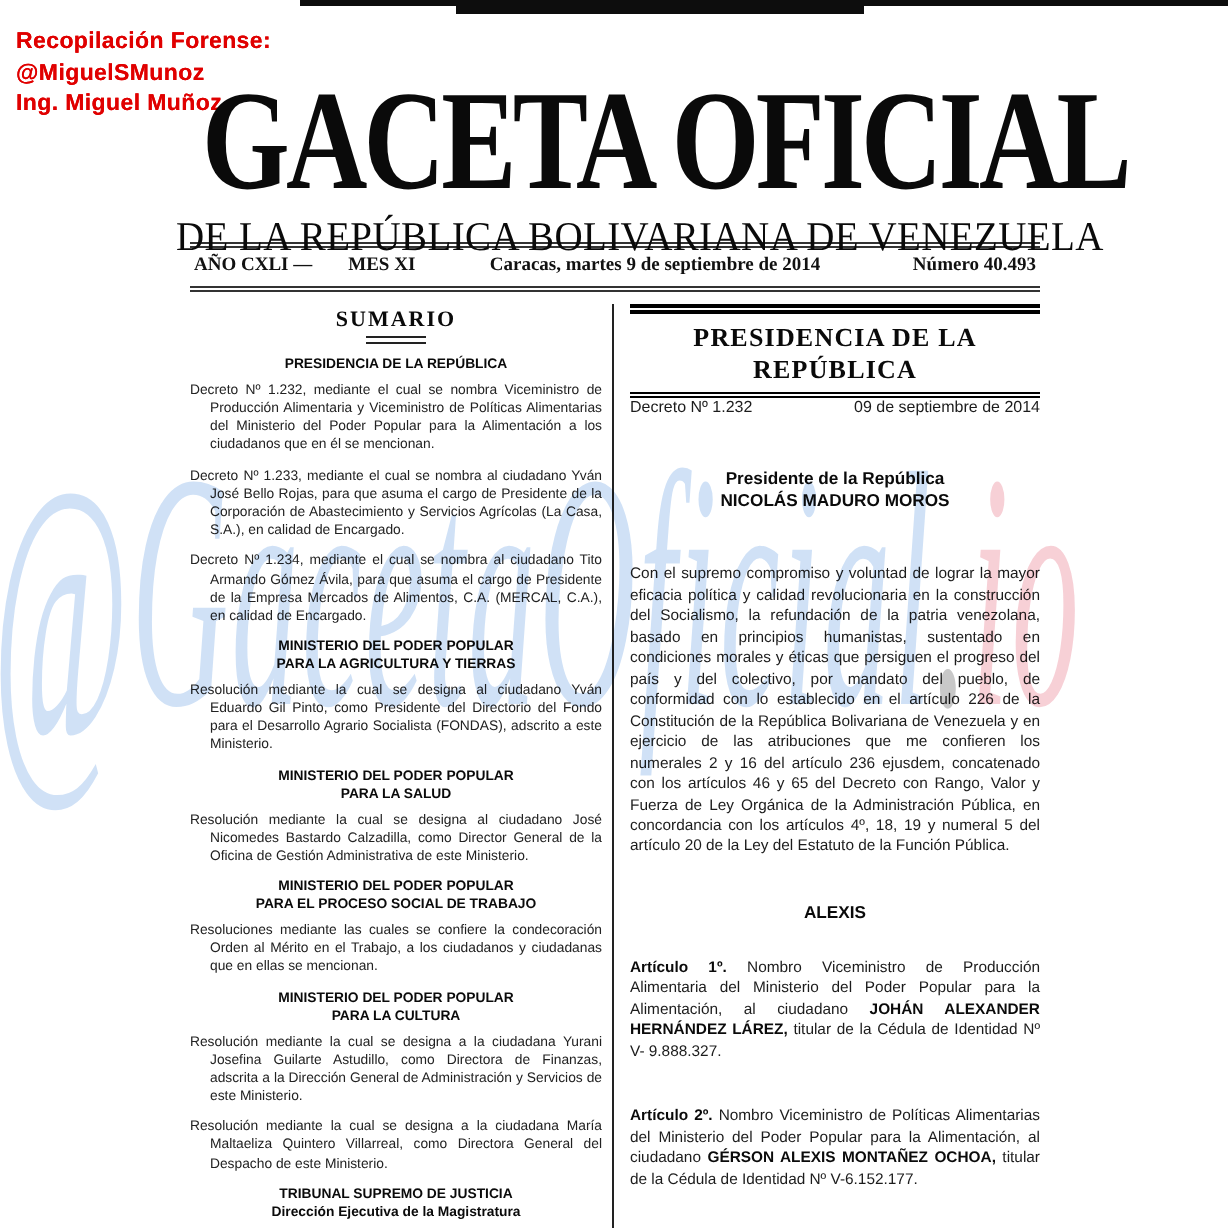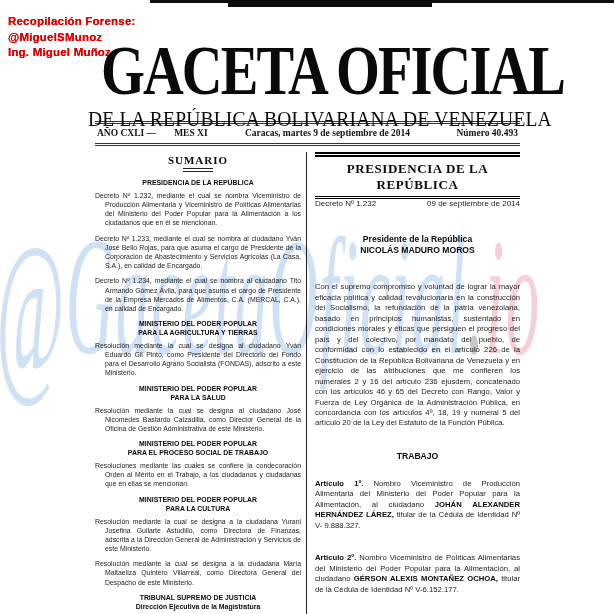--- a/index.html
+++ b/index.html
@@ -135,21 +135,21 @@
         <span>09 de septiembre de 2014</span>
       </div>
 
       <div class="president-block">
         <div>Presidente de la República</div>
         <div>NICOLÁS MADURO MOROS</div>
       </div>
 
       <p class="preamble">Con el supremo compromiso y voluntad de lograr la mayor eficacia política y calidad revolucionaria en la construcción del Socialismo, la refundación de la patria venezolana, basado en principios humanistas, sustentado en condiciones morales y éticas que persiguen el progreso del país y del colectivo, por mandato del pueblo, de conformidad con lo establecido en el artículo 226 de la Constitución de la República Bolivariana de Venezuela y en ejercicio de las atribuciones que me confieren los numerales 2 y 16 del artículo 236 ejusdem, concatenado con los artículos 46 y 65 del Decreto con Rango, Valor y Fuerza de Ley Orgánica de la Administración Pública, en concordancia con los artículos 4º, 18, 19 y numeral 5 del artículo 20 de la Ley del Estatuto de la Función Pública.</p>
 
-      <div class="decreto-label">TRABAJO</div>
+      <div class="decreto-label">ALEXIS</div>
 
       <p class="article"><span class="b">Artículo 1º.</span><span> Nombro Viceministro de Producción Alimentaria del Ministerio del Poder Popular para la Alimentación, al ciudadano </span><span class="b">JOHÁN ALEXANDER HERNÁNDEZ LÁREZ,</span><span> titular de la Cédula de Identidad Nº V- 9.888.327.</span></p>
 
       <p class="article"><span class="b">Artículo 2º.</span><span> Nombro Viceministro de Políticas Alimentarias del Ministerio del Poder Popular para la Alimentación, al ciudadano </span><span class="b">GÉRSON ALEXIS MONTAÑEZ OCHOA,</span><span> titular de la Cédula de Identidad Nº V-6.152.177.</span></p>
 
     </div>
 
   </div>
 
   <div class="watermark">

